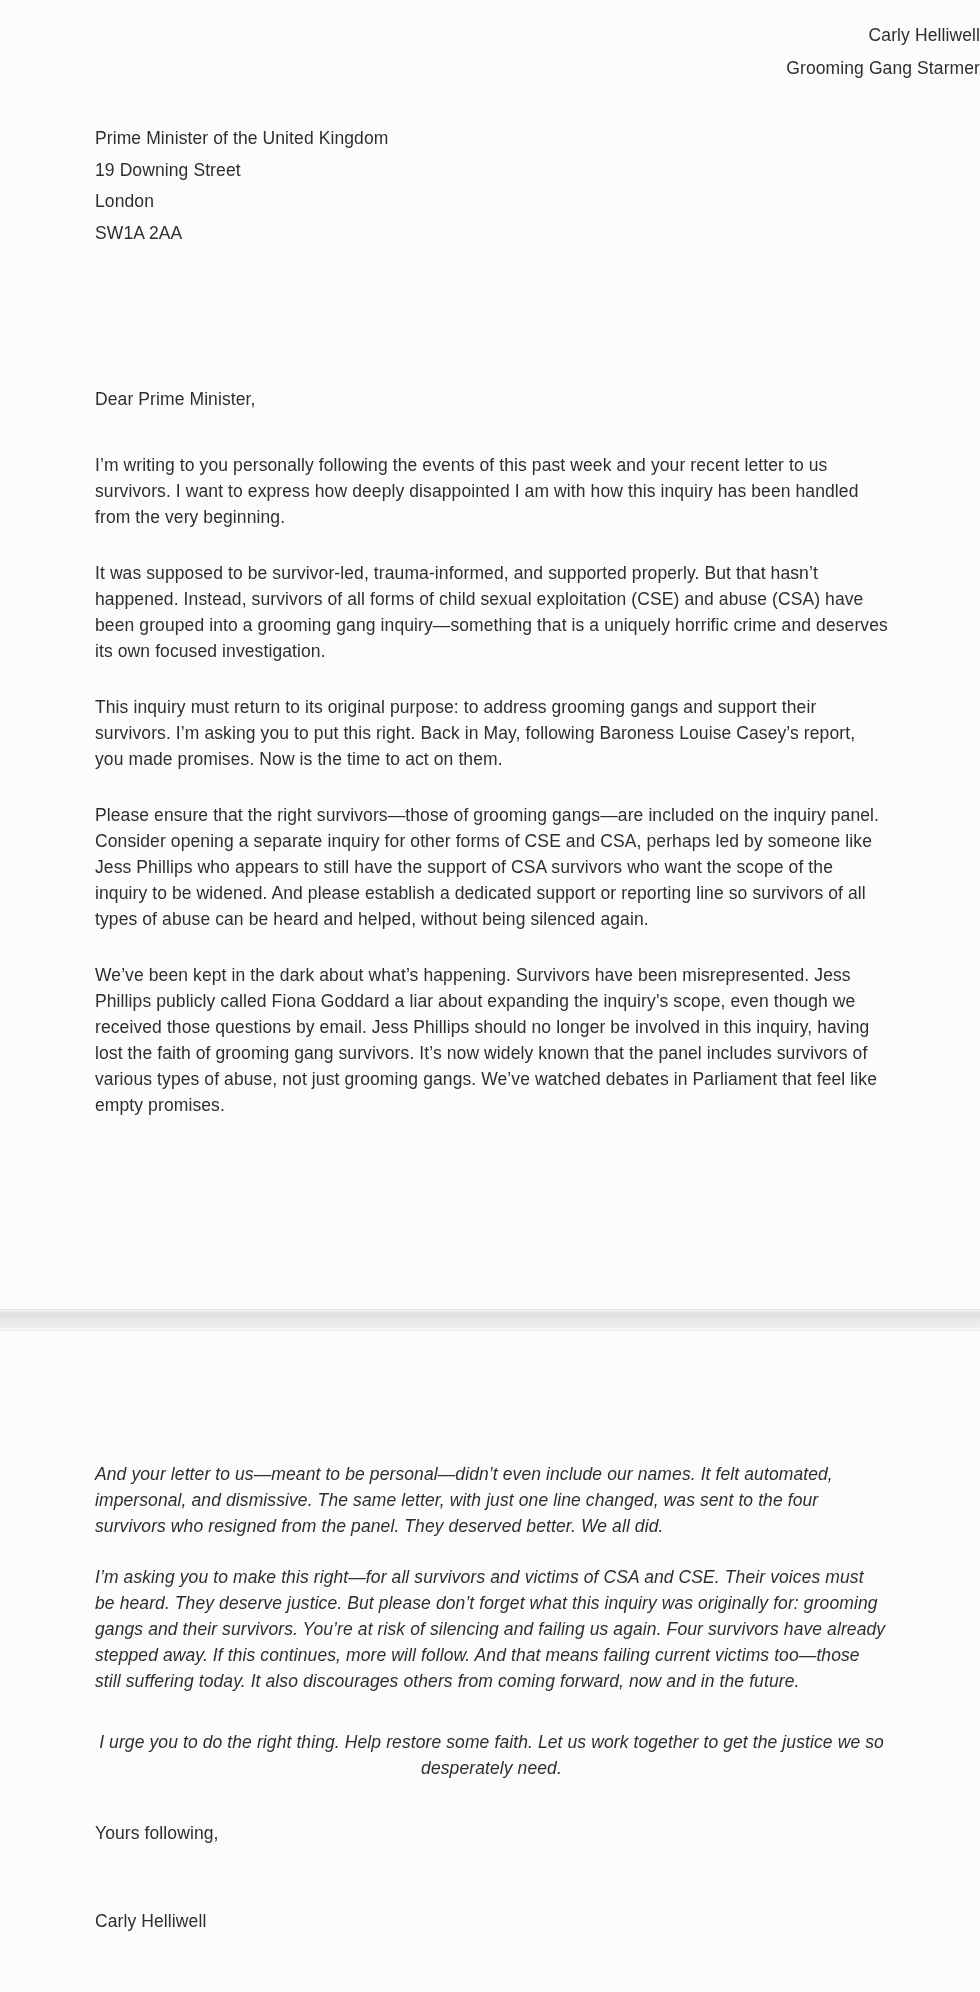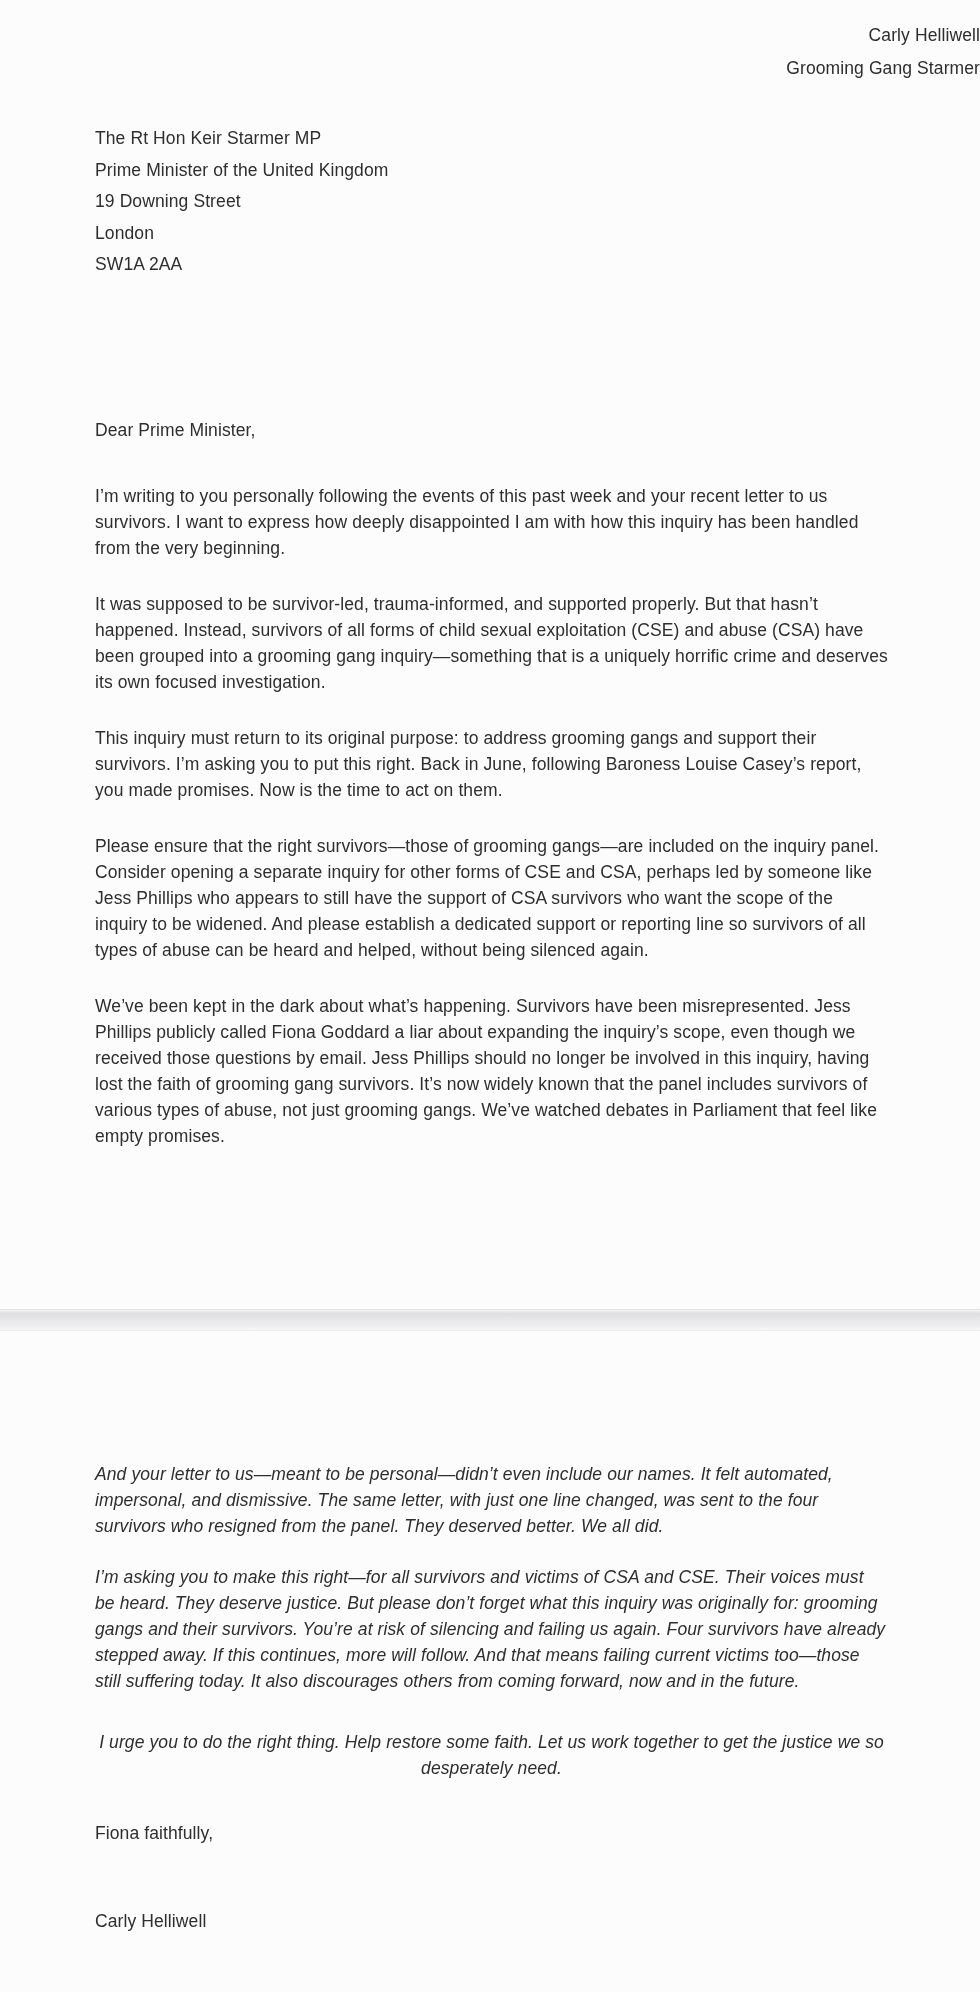--- a/index.html
+++ b/index.html
@@ -82,41 +82,40 @@
 <body>
 
 <div class="page page-1">
 
   <div class="header-block">
     <p>Carly Helliwell</p>
     <p>Grooming Gang Starmer</p>
   </div>
 
   <div class="address-block">
-    <p>The Rt Hon Keir Starmer MP</p>
     <p>Prime Minister of the United Kingdom</p>
     <p>19 Downing Street</p>
     <p>London</p>
     <p>SW1A 2AA</p>
   </div>
 
   <p class="salutation">Dear Prime Minister,</p>
 
   <p class="body-para first-body-para">I’m writing to you personally following the events of this past week and your recent letter to us survivors. I want to express how deeply disappointed I am with how this inquiry has been handled from the very beginning.</p>
   <p class="body-para">It was supposed to be survivor-led, trauma-informed, and supported properly. But that hasn’t happened. Instead, survivors of all forms of child sexual exploitation (CSE) and abuse (CSA) have been grouped into a grooming gang inquiry—something that is a uniquely horrific crime and deserves its own focused investigation.</p>
-  <p class="body-para">This inquiry must return to its original purpose: to address grooming gangs and support their survivors. I’m asking you to put this right. Back in June, following Baroness Louise Casey’s report, you made promises. Now is the time to act on them.</p>
+  <p class="body-para">This inquiry must return to its original purpose: to address grooming gangs and support their survivors. I’m asking you to put this right. Back in May, following Baroness Louise Casey’s report, you made promises. Now is the time to act on them.</p>
   <p class="body-para">Please ensure that the right survivors—those of grooming gangs—are included on the inquiry panel. Consider opening a separate inquiry for other forms of CSE and CSA, perhaps led by someone like Jess Phillips who appears to still have the support of CSA survivors who want the scope of the inquiry to be widened. And please establish a dedicated support or reporting line so survivors of all types of abuse can be heard and helped, without being silenced again.</p>
   <p class="body-para">We’ve been kept in the dark about what’s happening. Survivors have been misrepresented. Jess Phillips publicly called Fiona Goddard a liar about expanding the inquiry’s scope, even though we received those questions by email. Jess Phillips should no longer be involved in this inquiry, having lost the faith of grooming gang survivors. It’s now widely known that the panel includes survivors of various types of abuse, not just grooming gangs. We’ve watched debates in Parliament that feel like empty promises.</p>
 
 </div>
 
 <div class="page-gap"></div>
 
 <div class="page page-2">
 
   <p class="body-para">And your letter to us—meant to be personal—didn’t even include our names. It felt automated, impersonal, and dismissive. The same letter, with just one line changed, was sent to the four survivors who resigned from the panel. They deserved better. We all did.</p>
   <p class="body-para">I’m asking you to make this right—for all survivors and victims of CSA and CSE. Their voices must be heard. They deserve justice. But please don’t forget what this inquiry was originally for: grooming gangs and their survivors. You’re at risk of silencing and failing us again. Four survivors have already stepped away. If this continues, more will follow. And that means failing current victims too—those still suffering today. It also discourages others from coming forward, now and in the future.</p>
   <p class="body-para para-urge">I urge you to do the right thing. Help restore some faith. Let us work together to get the justice we so desperately need.</p>
 
-  <p class="closing">Fiona faithfully,</p>
+  <p class="closing">Yours following,</p>
   <p class="signature">Carly Helliwell</p>
 
 </div>
 
 </body></html>

